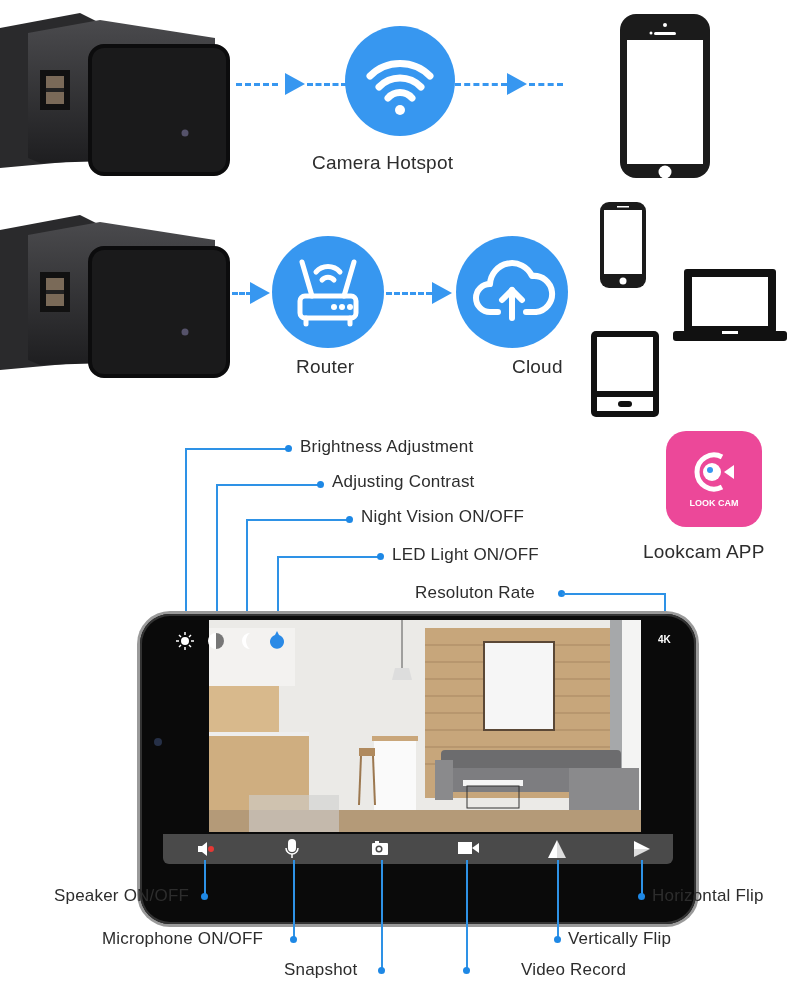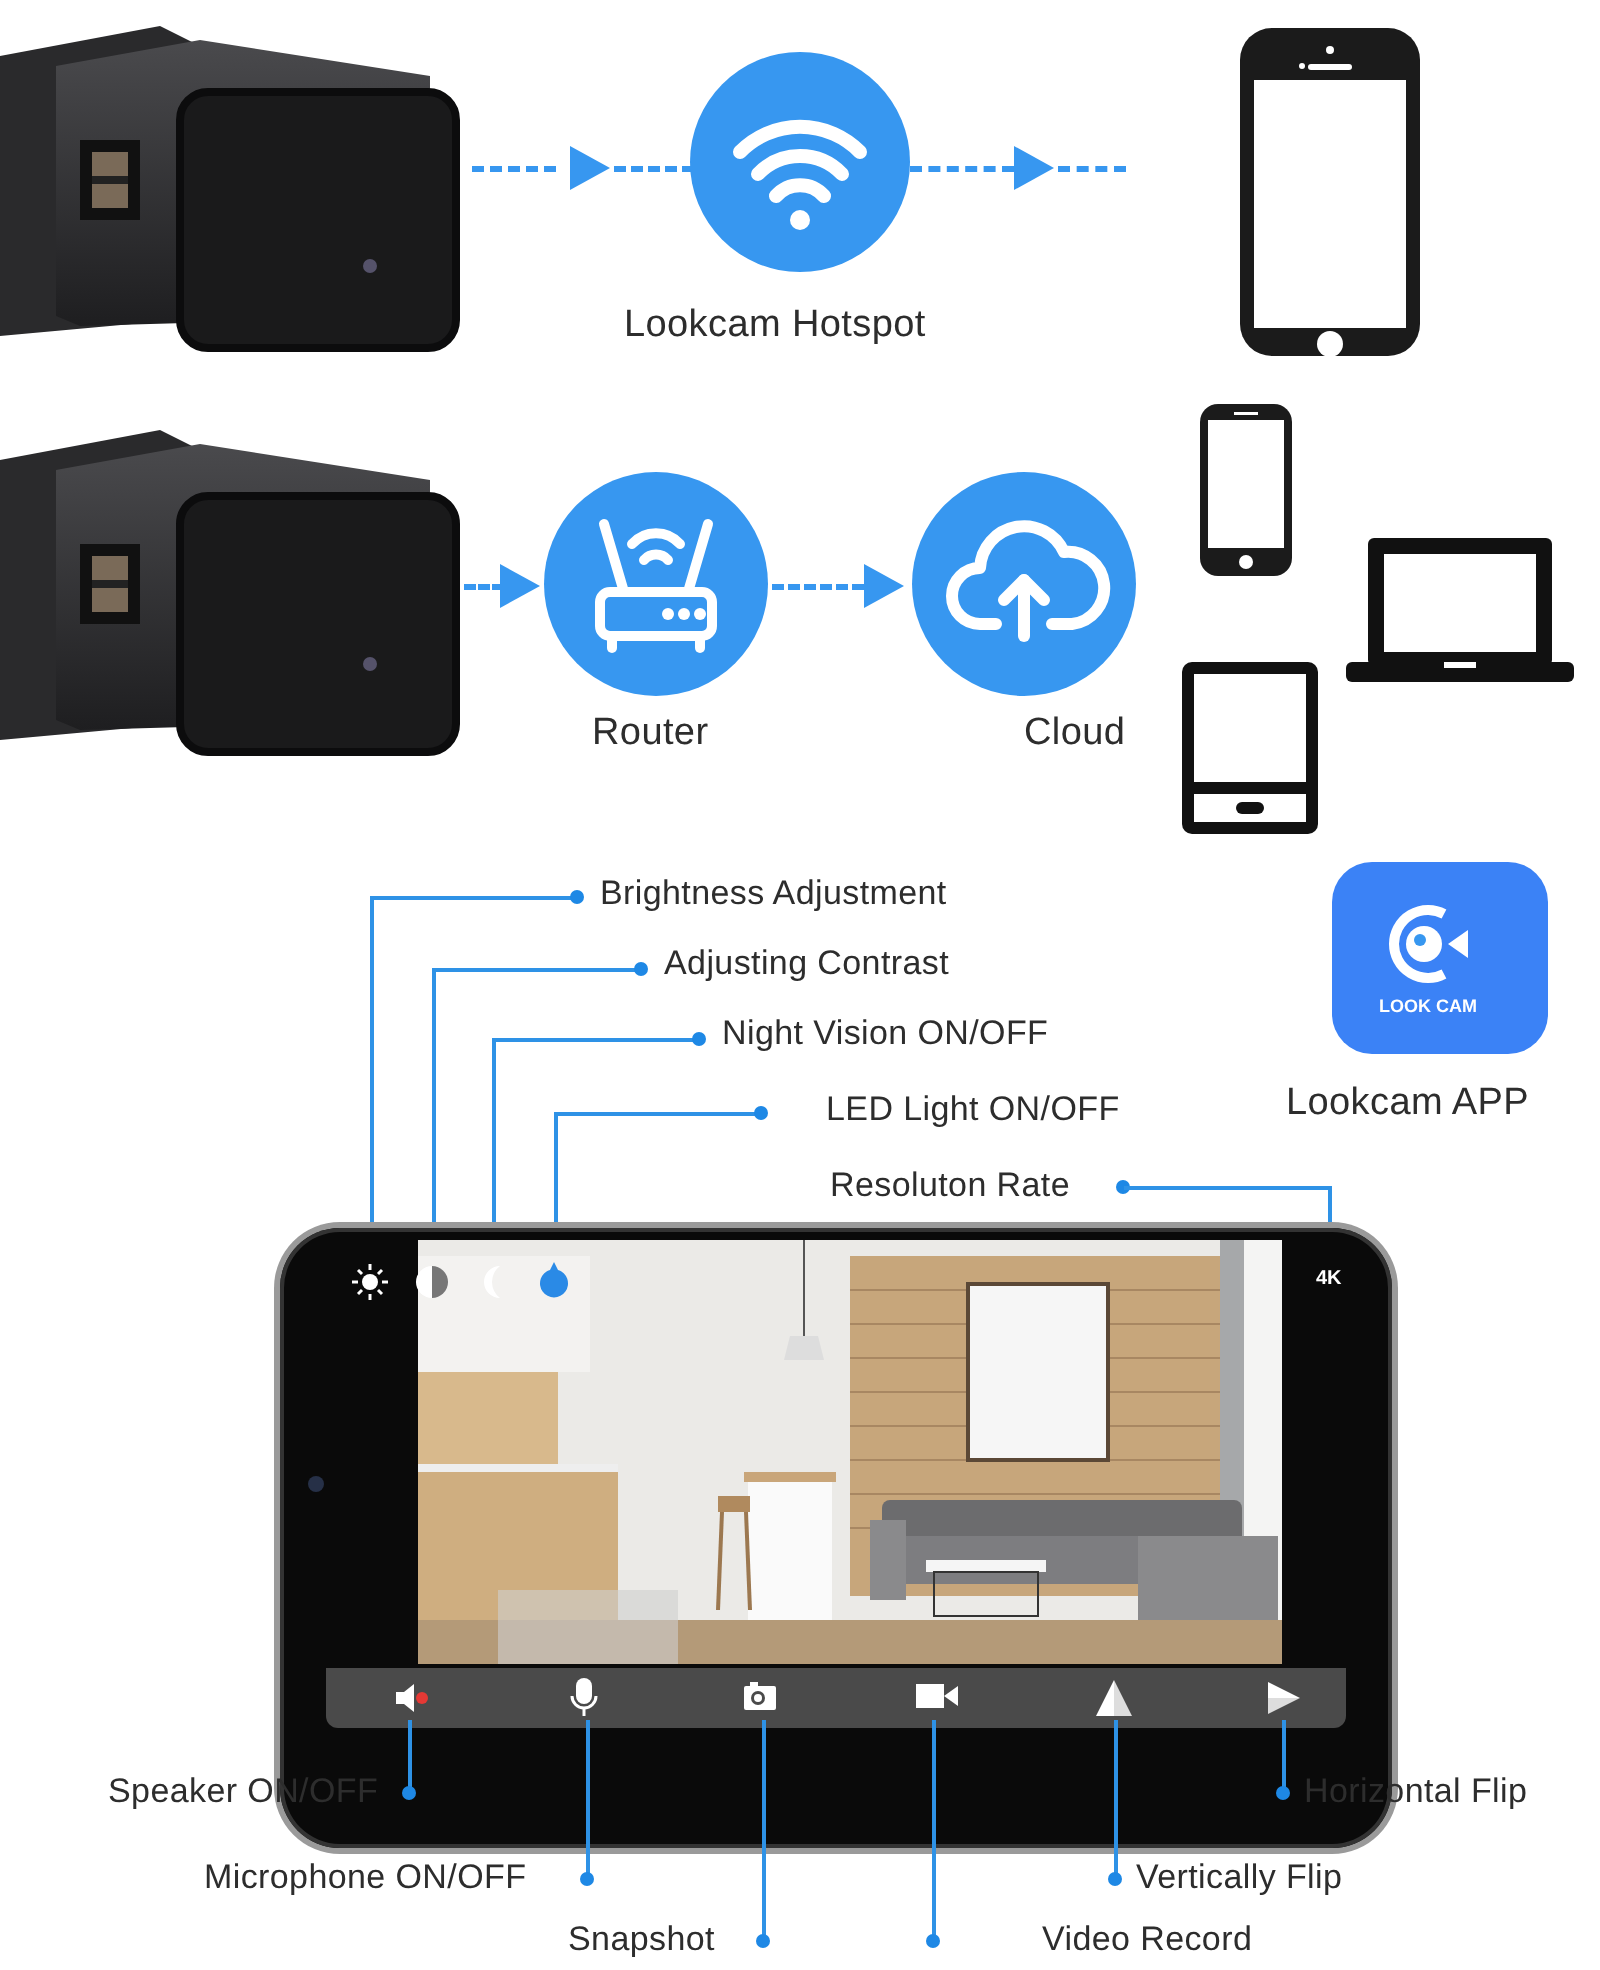--- a/index.html
+++ b/index.html
@@ -43,21 +43,21 @@
   <div class="circle" style="left:345px;top:26px;width:110px;height:110px;">
     <svg width="110" height="110" viewBox="0 0 110 110">
       <g fill="none" stroke="#fff" stroke-width="7" stroke-linecap="round">
         <path d="M25 50 A42 42 0 0 1 85 50"></path>
         <path d="M34 61 A29 29 0 0 1 76 61"></path>
         <path d="M43 72 A16 16 0 0 1 67 72"></path>
       </g>
       <circle cx="55" cy="84" r="5" fill="#fff"></circle>
     </svg>
   </div>
-  <div class="lbl" style="left:312px;top:152px;font-size:19px;">Lookcam Hotspot</div>
+  <div class="lbl" style="left:312px;top:152px;font-size:19px;">Camera Hotspot</div>
 
   <div class="dash" style="left:455px;top:83px;width:52px;"></div>
   <div class="arrow" style="left:507px;top:73px;"></div>
   <div class="dash" style="left:529px;top:83px;width:34px;"></div>
 
   <svg class="abs" style="left:618px;top:12px;" width="94" height="168" viewBox="0 0 94 168">
     <rect x="2" y="2" width="90" height="164" rx="16" fill="#1b1b1b"></rect>
     <rect x="9" y="28" width="76" height="124" fill="#fff"></rect>
     <rect x="36" y="20" width="22" height="3" rx="1.5" fill="#fff"></rect>
     <circle cx="47" cy="13" r="2" fill="#fff"></circle>
@@ -132,21 +132,21 @@
     <rect x="50" y="63" width="16" height="3" fill="#fff"></rect>
   </svg>
   <svg class="abs" style="left:590px;top:330px;" width="70" height="88" viewBox="0 0 70 88">
     <rect x="1" y="1" width="68" height="86" rx="5" fill="#111"></rect>
     <rect x="7" y="7" width="56" height="54" fill="#fff"></rect>
     <rect x="7" y="67" width="56" height="14" fill="#fff"></rect>
     <rect x="28" y="71" width="14" height="6" rx="3" fill="#111"></rect>
   </svg>
 </div>
 
-<div class="abs" style="left:666px;top:431px;width:108px;height:96px;border-radius:20px;background:#3b82f6;">
+<div class="abs" style="left:666px;top:431px;width:96px;height:96px;border-radius:20px;background:#ec4899;">
   <svg class="abs" style="left:24px;top:18px;" width="50" height="46" viewBox="0 0 50 46">
     <path d="M32 8 A17 17 0 1 0 32 38" fill="none" stroke="#fff" stroke-width="5"></path>
     <circle cx="22" cy="23" r="9" fill="#fff"></circle>
     <circle cx="20" cy="21" r="3" fill="#3797f0"></circle>
     <polygon points="34,23 44,16 44,30" fill="#fff"></polygon>
   </svg>
   <div class="abs" style="left:0;top:67px;width:96px;text-align:center;color:#fff;font-size:9px;font-weight:bold;">LOOK CAM</div>
 </div>
 <div class="lbl" style="left:643px;top:541px;font-size:19px;">Lookcam APP</div>
 
@@ -163,21 +163,21 @@
   <div class="lbl" style="left:332px;top:472px;">Adjusting Contrast</div>
 
   <div class="line" style="left:246px;top:519px;width:102px;height:2px;"></div>
   <div class="line" style="left:246px;top:519px;width:2px;height:112px;"></div>
   <div class="dot" style="left:346px;top:516px;"></div>
   <div class="lbl" style="left:361px;top:507px;">Night Vision ON/OFF</div>
 
   <div class="line" style="left:277px;top:556px;width:102px;height:2px;"></div>
   <div class="line" style="left:277px;top:556px;width:2px;height:76px;"></div>
   <div class="dot" style="left:377px;top:553px;"></div>
-  <div class="lbl" style="left:413px;top:545px;text-align:center;">LED Light ON/OFF</div>
+  <div class="lbl" style="left:392px;top:545px;text-align:center;">LED Light ON/OFF</div>
 
   <div class="lbl" style="left:415px;top:583px;">Resoluton Rate</div>
   <div class="dot" style="left:558px;top:590px;"></div>
   <div class="line" style="left:562px;top:593px;width:104px;height:2px;"></div>
   <div class="line" style="left:664px;top:593px;width:2px;height:44px;"></div>
 </div>
 
 <div class="abs" style="left:140px;top:614px;width:556px;height:310px;border-radius:30px;background:#0a0a0a;box-shadow:0 0 0 3px #9a9a9a, inset 0 0 0 2px #333;">
 
   <div class="abs" style="left:14px;top:124px;width:8px;height:8px;border-radius:50%;background:#263047;"></div>

